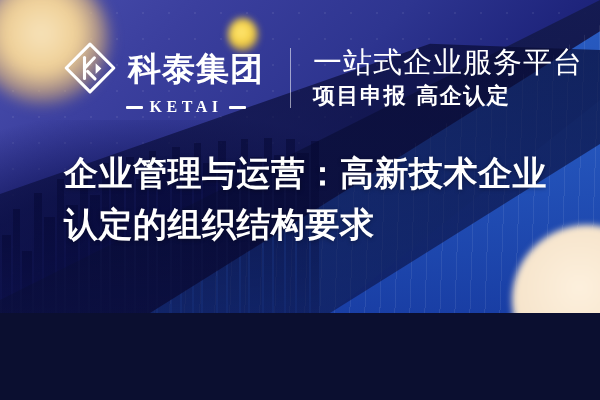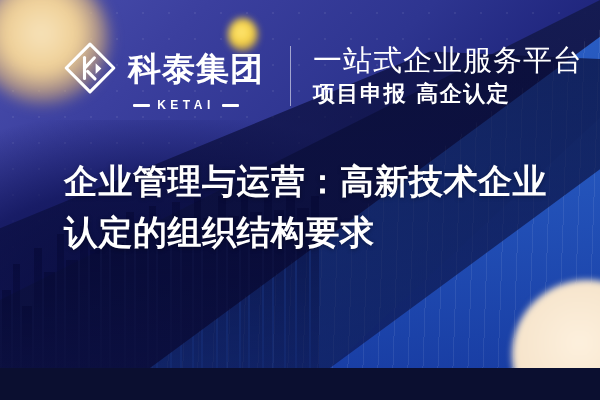--- a/index.html
+++ b/index.html
@@ -7,21 +7,21 @@
     padding: 0;
     background: #0b0f30;
   }
   body {
     font-family: "Liberation Sans", sans-serif;
   }
 
   .banner {
     position: relative;
     width: 600px;
-    height: 368px;
+    height: 313px;
     overflow: hidden;
     background: linear-gradient(135deg, #4a4fae 0%, #3b3f9e 22%, #2e3590 45%, #1b2178 68%, #141a66 100%);
   }
 
   
   .layer { position: absolute; inset: 0; pointer-events: none; }
 
   
   .dots {
     position: absolute;
@@ -163,26 +163,27 @@
     margin-top: 3px;
     margin-left: 46px;
   }
   .dash {
     display: block;
     width: 17px; height: 3px;
     background: #ffffff;
     border-radius: 1px;
   }
   .brand-en {
-    font-size: 12px;
+    font-size: 16px;
     font-weight: 700;
     letter-spacing: 4.5px;
     color: #ffffff;
     line-height: 1;
     white-space: nowrap;
+    font-family: Liberation Serif, serif;
   }
 
   .divider {
     width: 1px;
     height: 60px;
     background: rgba(255,255,255,0.55);
     margin: 0 22px 0 26px;
   }
 
   .taglines { display: flex; flex-direction: column; }
@@ -202,21 +203,21 @@
     letter-spacing: 1.5px;
     margin-top: 4px;
     white-space: nowrap;
     font-family: "DejaVu Serif", "Liberation Serif", serif;
     font-weight: 700;
   }
 
   
   .title {
     position: absolute;
-    left: 64px; top: 156px;
+    left: 64px; top: 148px;
     width: 490px;
     z-index: 6;
     font-size: 34px;
     font-weight: 700;
     line-height: 1.5;
     color: #ffffff;
     letter-spacing: 0.5px;
     font-family: "DejaVu Sans", "Liberation Sans", sans-serif;
     text-shadow: 0 1px 4px rgba(0,0,0,0.35);
   }

